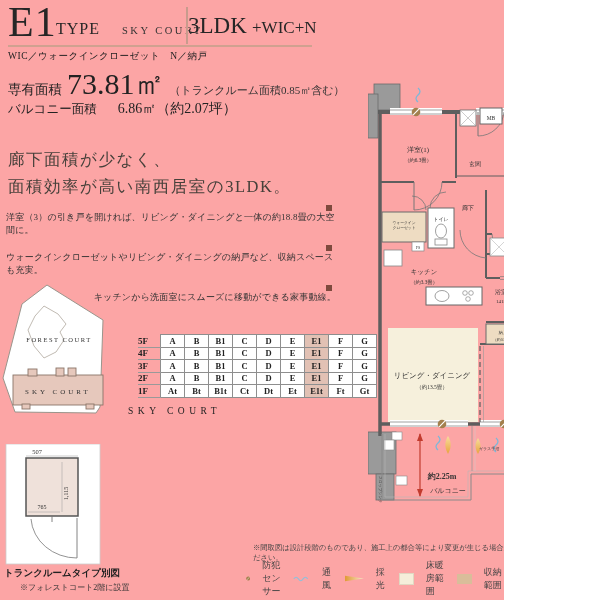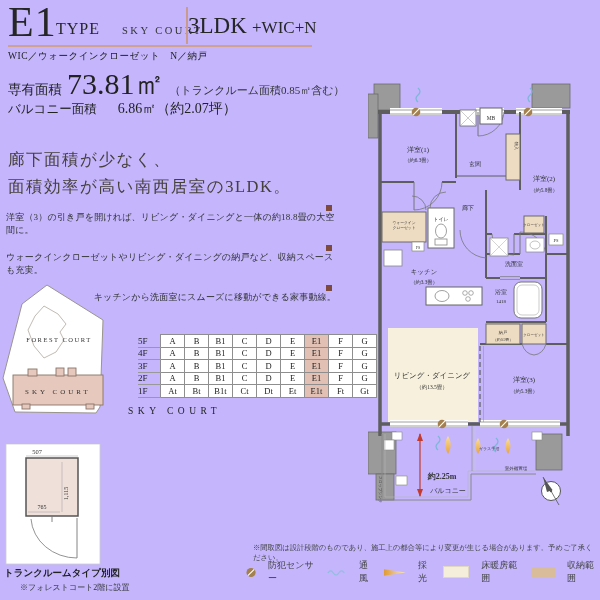--- a/index.html
+++ b/index.html
@@ -1,16 +1,16 @@
 <!DOCTYPE html>
 <html><head>
 <meta charset="utf-8">
 <style>
   html,body{margin:0;padding:0;background:#fff;}
-  .page{position:relative;width:600px;height:600px;background:#c4b5fd;overflow:hidden;
+  .page{position:relative;width:504px;height:600px;background:#fca5a5;overflow:hidden;
         font-family:"Liberation Serif","DejaVu Serif",serif;color:#333;}
   .abs{position:absolute;}
   
   .e1{font-size:42px;line-height:40px;color:#262626;letter-spacing:1px;}
   .typ{font-size:16px;color:#262626;letter-spacing:1px;}
   .skc{font-size:10.5px;color:#333;letter-spacing:2.5px;}
   .vdiv{width:1.5px;height:37px;background:#c89b8d;}
   .l-main{font-size:23px;color:#262626;}
   .l-sub{font-size:17px;color:#262626;}
   .hrule{height:1.5px;background:#cfa190;}
@@ -20,21 +20,21 @@
   .a-note{font-size:11px;color:#333;font-family:Liberation Serif, serif;}
   .b-lab{font-size:12.5px;color:#222;}
   .b-val{font-size:14px;color:#222;}
   .headline{font-size:16.5px;line-height:27px;color:#46403a;letter-spacing:1.5px;}
   .bullet-row{display:flex;align-items:flex-end;margin-bottom:6px;flex-direction:column;}
   .bullet-sq{width:6px;height:6px;background:#7e4a3e;margin:2px 4px 0 0;flex:0 0 auto;}
   .bullet-tx{font-size:9px;color:#333;letter-spacing:0.2px;}
   
   .ftable{border-collapse:collapse;}
   .ftable td{border:1px solid #8e8e8e;width:23px;height:11.5px;text-align:center;
-             font-size:8.5px;color:#222;padding:0;background:#fff;}
+             font-size:8.5px;color:#222;padding:0;background:#fff;font-weight:bold;}
   .ftable td.fl{border:none;border-bottom:1px solid #999;text-align:left;width:22px;
                 font-size:9px;background:transparent;}
   .ftable td.hi{background:#e2c1b4;}
   .tcaption{font-size:9.5px;letter-spacing:4.5px;color:#222;}
   .trunk-cap{font-size:9.5px;font-weight:bold;color:#222;}
   .trunk-note{font-size:8px;color:#333;}
   
   .legend{display:flex;align-items:center;gap:9px;}
   .legend .li{display:flex;align-items:center;gap:12px;}
   .legend .lt{font-size:9px;color:#444;}

